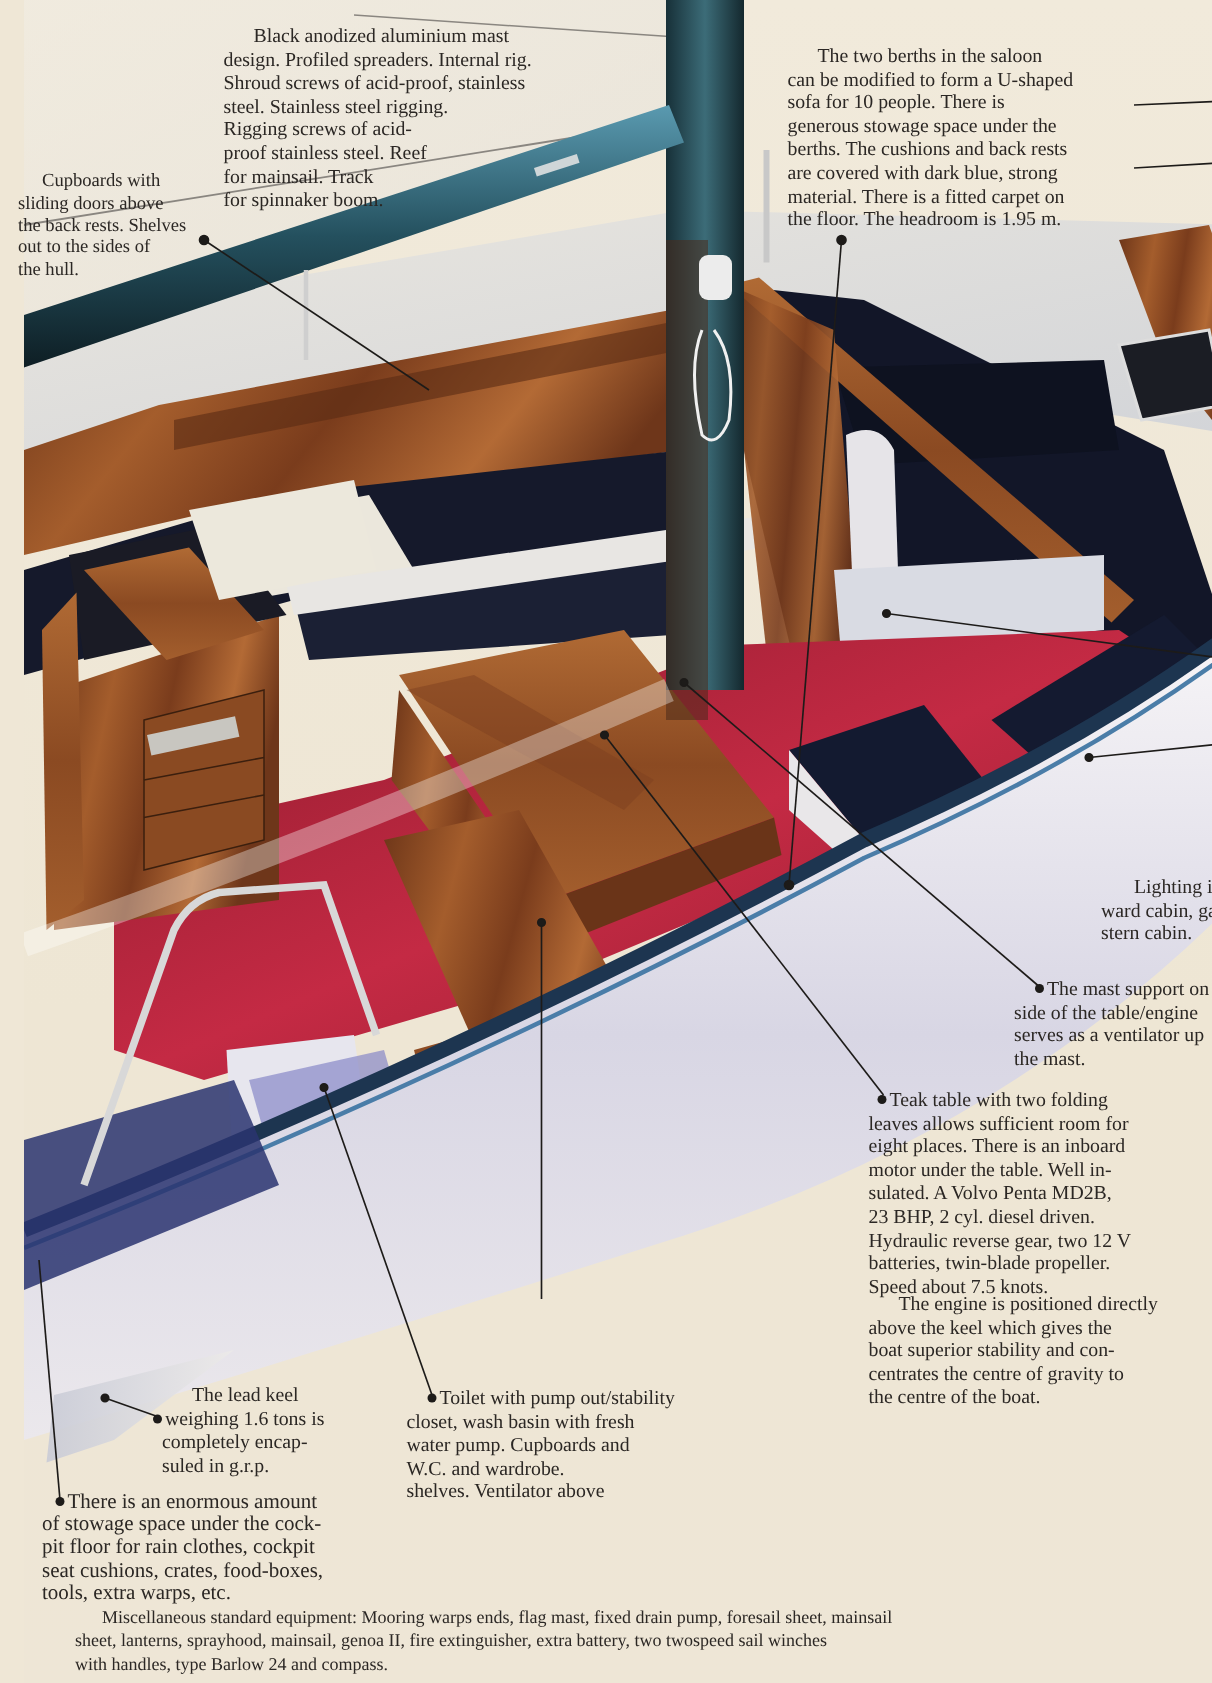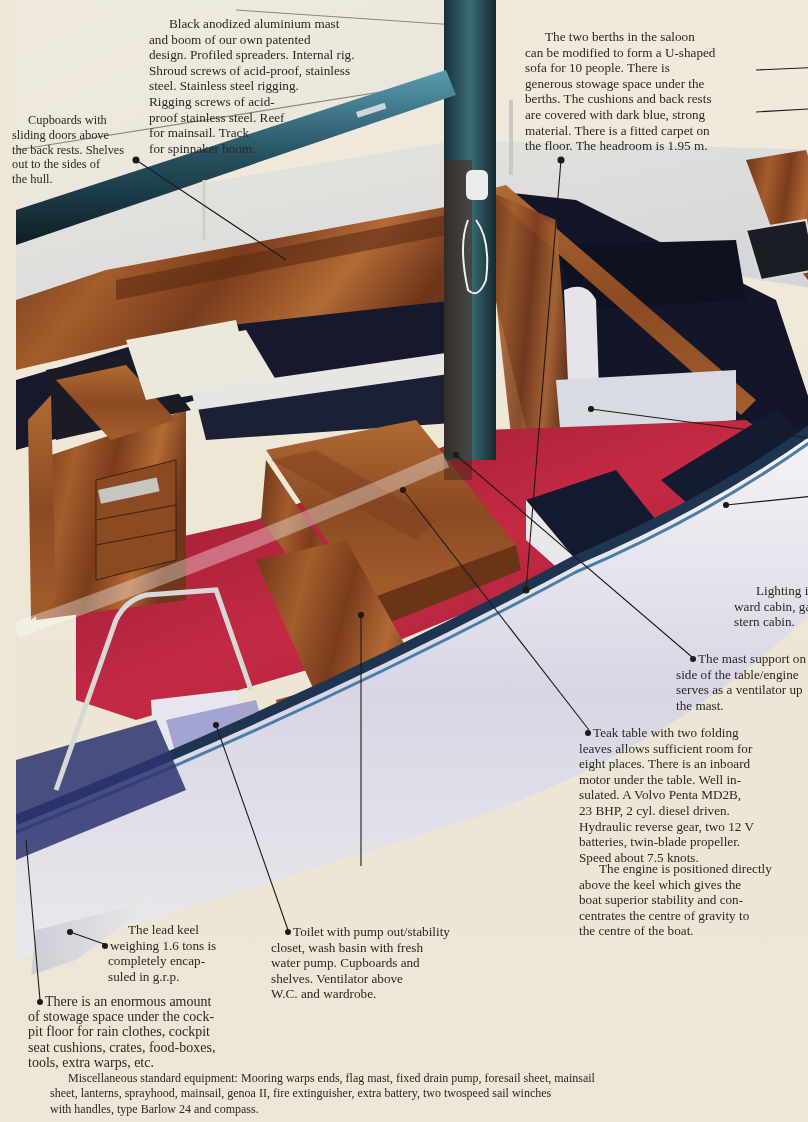--- a/index.html
+++ b/index.html
@@ -159,21 +159,20 @@
       <line x1="54" y1="932" x2="88" y2="944"></line>
         <circle cx="54" cy="932" r="2.5"></circle>
       <line x1="10" y1="840" x2="24" y2="1000"></line>
       <line x1="740" y1="70" x2="808" y2="67"></line>
       <line x1="740" y1="112" x2="808" y2="108"></line>
     </g>
   </svg>
 
   <div class="cap" style="left:133px;top:16px;width:280px;">
     <p class="ind">Black anodized aluminium mast</p>
-    <p>and boom of our own patented</p>
     <p>design. Profiled spreaders. Internal rig.</p>
     <p>Shroud screws of acid-proof, stainless</p>
     <p>steel. Stainless steel rigging.</p>
     <p>Rigging screws of acid-</p>
     <p>proof stainless steel. Reef</p>
     <p>for mainsail. Track</p>
     <p>for spinnaker boom.</p>
   </div>
 
   <div class="cap" style="left:-4px;top:113px;width:130px;font-size:12.4px;line-height:14.8px;">
@@ -233,22 +232,22 @@
     <p style="padding-left:26px">The lead keel</p>
     <p class="dot">weighing 1.6 tons is</p>
     <p style="padding-left:6px">completely encap-</p>
     <p style="padding-left:6px">suled in g.r.p.</p>
   </div>
 
   <div class="cap" style="left:255px;top:924px;width:240px;white-space:nowrap;">
     <p class="dot" style="padding-left:14px">Toilet with pump out/stability</p>
     <p>closet, wash basin with fresh</p>
     <p>water pump. Cupboards and</p>
+    <p>W.C. and wardrobe.</p>
     <p>shelves. Ventilator above</p>
-    <p>W.C. and wardrobe.</p>
   </div>
 
   <div class="cap" style="left:12px;top:994px;width:220px;white-space:nowrap;font-size:14px;line-height:15.2px;">
     <p class="dot" style="padding-left:9px">There is an enormous amount</p>
     <p>of stowage space under the cock-</p>
     <p>pit floor for rain clothes, cockpit</p>
     <p>seat cushions, crates, food-boxes,</p>
     <p>tools, extra warps, etc.</p>
   </div>
 

